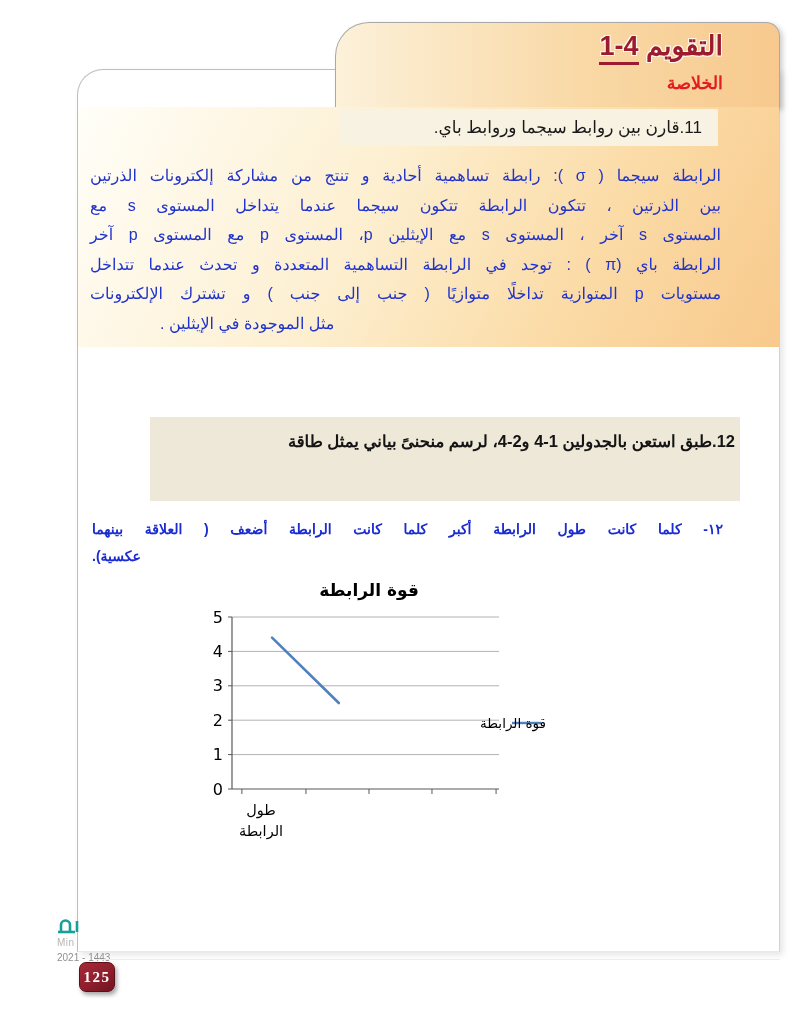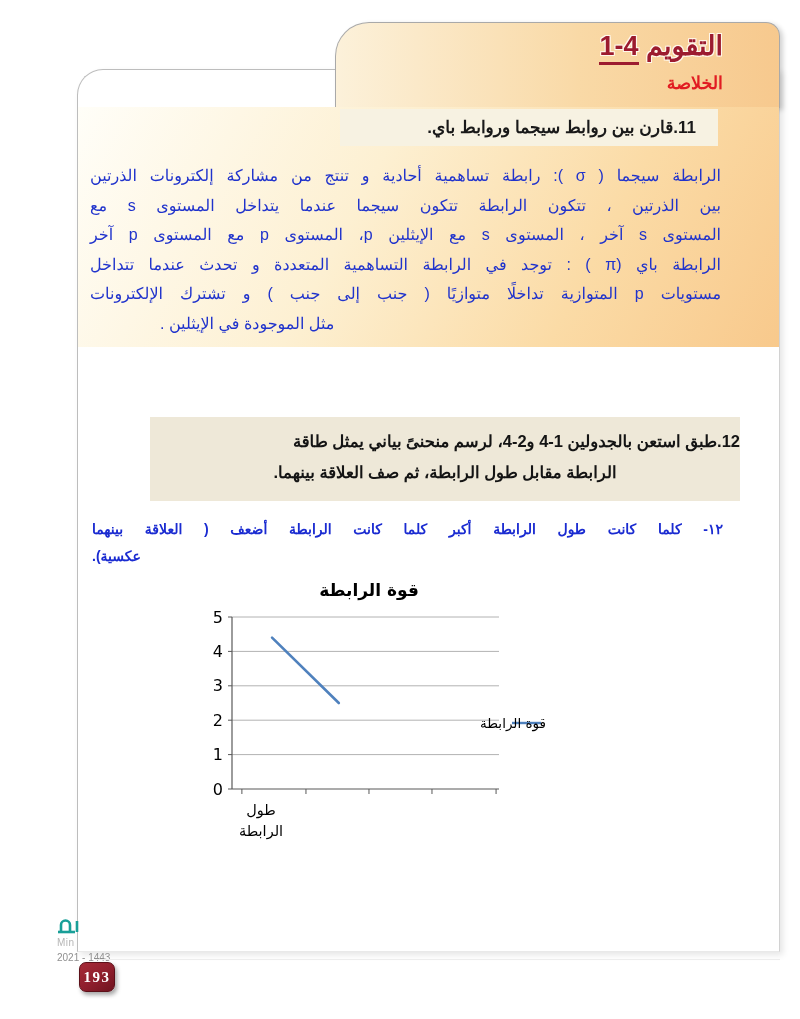--- a/index.html
+++ b/index.html
@@ -30,34 +30,34 @@
         background:linear-gradient(118deg,#fffef8 0%,#fdf0d2 40%,#fbdba6 72%,#f8c98c 100%);}
 
   .header-title{position:absolute;right:77px;top:18px;font-size:27px;font-weight:800;
         color:var(--title-maroon);direction:rtl;
         text-shadow:1px 1px 0 #fff8ec,-1px -1px 0 #fff8ec,1px -1px 0 #fff8ec,-1px 1px 0 #fff8ec;}
   .header-title .num{border-bottom:3px solid var(--title-maroon);padding-bottom:1px;}
   .header-subtitle{position:absolute;right:77px;top:61px;font-size:17.5px;font-weight:700;
         color:var(--subtitle-red);direction:rtl;}
 
   .q11-strip{position:absolute;left:340px;top:97px;width:378px;height:37px;background:#f7f2e2;}
-  .q11-text{direction:rtl;text-align:right;padding-right:22px;line-height:37px;
-        font-size:17px;font-weight:700;color:#191919;}
+  .q11-text{direction:rtl;text-align:right;padding-right:16px;line-height:37px;
+        font-size:17px;font-weight:400;color:#191919;}
 
   .p-blue{position:absolute;left:90px;top:149px;width:631px;font-size:16px;
         line-height:29.6px;color:var(--body-blue);}
   .p-blue .ln{direction:rtl;height:29.6px;white-space:nowrap;}
   .p-blue .ln.just{text-align:justify;text-align-last:justify;white-space:normal;}
   .p-blue .ln.flushleft{text-align:left;}
   .p-blue .ln.centered{text-align:left;position:relative;left:70px;}
 
   .q12-box{position:absolute;left:150px;top:405px;width:590px;height:84px;
         background:var(--q12-beige);padding-top:9px;font-size:16.5px;font-weight:700;
         color:#141414;line-height:31px;}
-  .q12-box .l1{direction:rtl;text-align:right;white-space:nowrap;}
+  .q12-box .l1{direction:rtl;text-align:right;padding-right:5px;white-space:nowrap;}
   .q12-box .l2{direction:rtl;text-align:center;}
 
   .answer{position:absolute;left:92px;top:504px;width:631px;font-size:14px;font-weight:700;
         color:var(--answer-blue);line-height:27px;}
   .answer .l1{direction:rtl;text-align:justify;text-align-last:justify;}
   .answer .l2{direction:rtl;text-align:left;}
 
   #chart{position:absolute;left:197px;top:560px;}
 
   .footer-logo{position:absolute;left:56px;top:905px;}
@@ -93,21 +93,20 @@
     <div class="ln just">الرابطة سيجما ( σ ): رابطة تساهمية أحادية و تنتج من مشاركة إلكترونات الذرتين</div>
     <div class="ln just">بين الذرتين ، تتكون الرابطة تتكون سيجما عندما يتداخل المستوى s مع</div>
     <div class="ln just">المستوى s آخر ، المستوى s مع الإيثلين p، المستوى p مع المستوى p آخر</div>
     <div class="ln just">الرابطة باي (π ) : توجد في الرابطة التساهمية المتعددة و تحدث عندما تتداخل</div>
     <div class="ln just">مستويات p المتوازية تداخلًا متوازيًا  ( جنب إلى جنب ) و تشترك الإلكترونات</div>
     <div class="ln centered">مثل الموجودة في الإيثلين .</div>
   </div>
 
   <div class="q12-box">
     <div class="l1">12.طبق استعن بالجدولين 1-4 و2-4، لرسم منحنىً بياني يمثل طاقة</div>
-    <div class="l2">الرابطة مقابل طول الرابطة، ثم صف العلاقة بينهما.</div>
   </div>
 
   <div class="answer">
     <div class="l1">١٢- كلما كانت طول الرابطة أكبر كلما كانت الرابطة أضعف ( العلاقة بينهما</div>
     <div class="l2">عكسية).</div>
   </div>
 
   <svg id="chart" width="442" height="292" viewBox="0 0 442 292" xmlns="http://www.w3.org/2000/svg">
       <text x="172" y="24" text-anchor="middle" font-size="17" font-weight="bold" fill="#000000" font-family="&quot;DejaVu Sans&quot;, sans-serif">قوة الرابطة</text>
       <line x1="31" y1="217" x2="35" y2="217" stroke="#595959" stroke-width="1"></line>
@@ -142,15 +141,15 @@
     </svg>
 
   <svg class="footer-logo" width="26" height="18" viewBox="0 0 26 18" xmlns="http://www.w3.org/2000/svg">
     <path d="M2 15 H 19" stroke="#199f98" stroke-width="2.6" fill="none"></path>
     <path d="M5 15 V 8 a4.5 4.5 0 0 1 9 0 V 15" stroke="#199f98" stroke-width="2.6" fill="none"></path>
     <path d="M21 15 V 4" stroke="#199f98" stroke-width="2.6" fill="none"></path>
   </svg>
   <div class="footer-min">Min</div>
   <div class="footer-year">2021 - 1443</div>
   <div class="footer-rule"></div>
-  <div class="page-badge">193</div>
+  <div class="page-badge">125</div>
 
 </div>
 
 </body></html>

